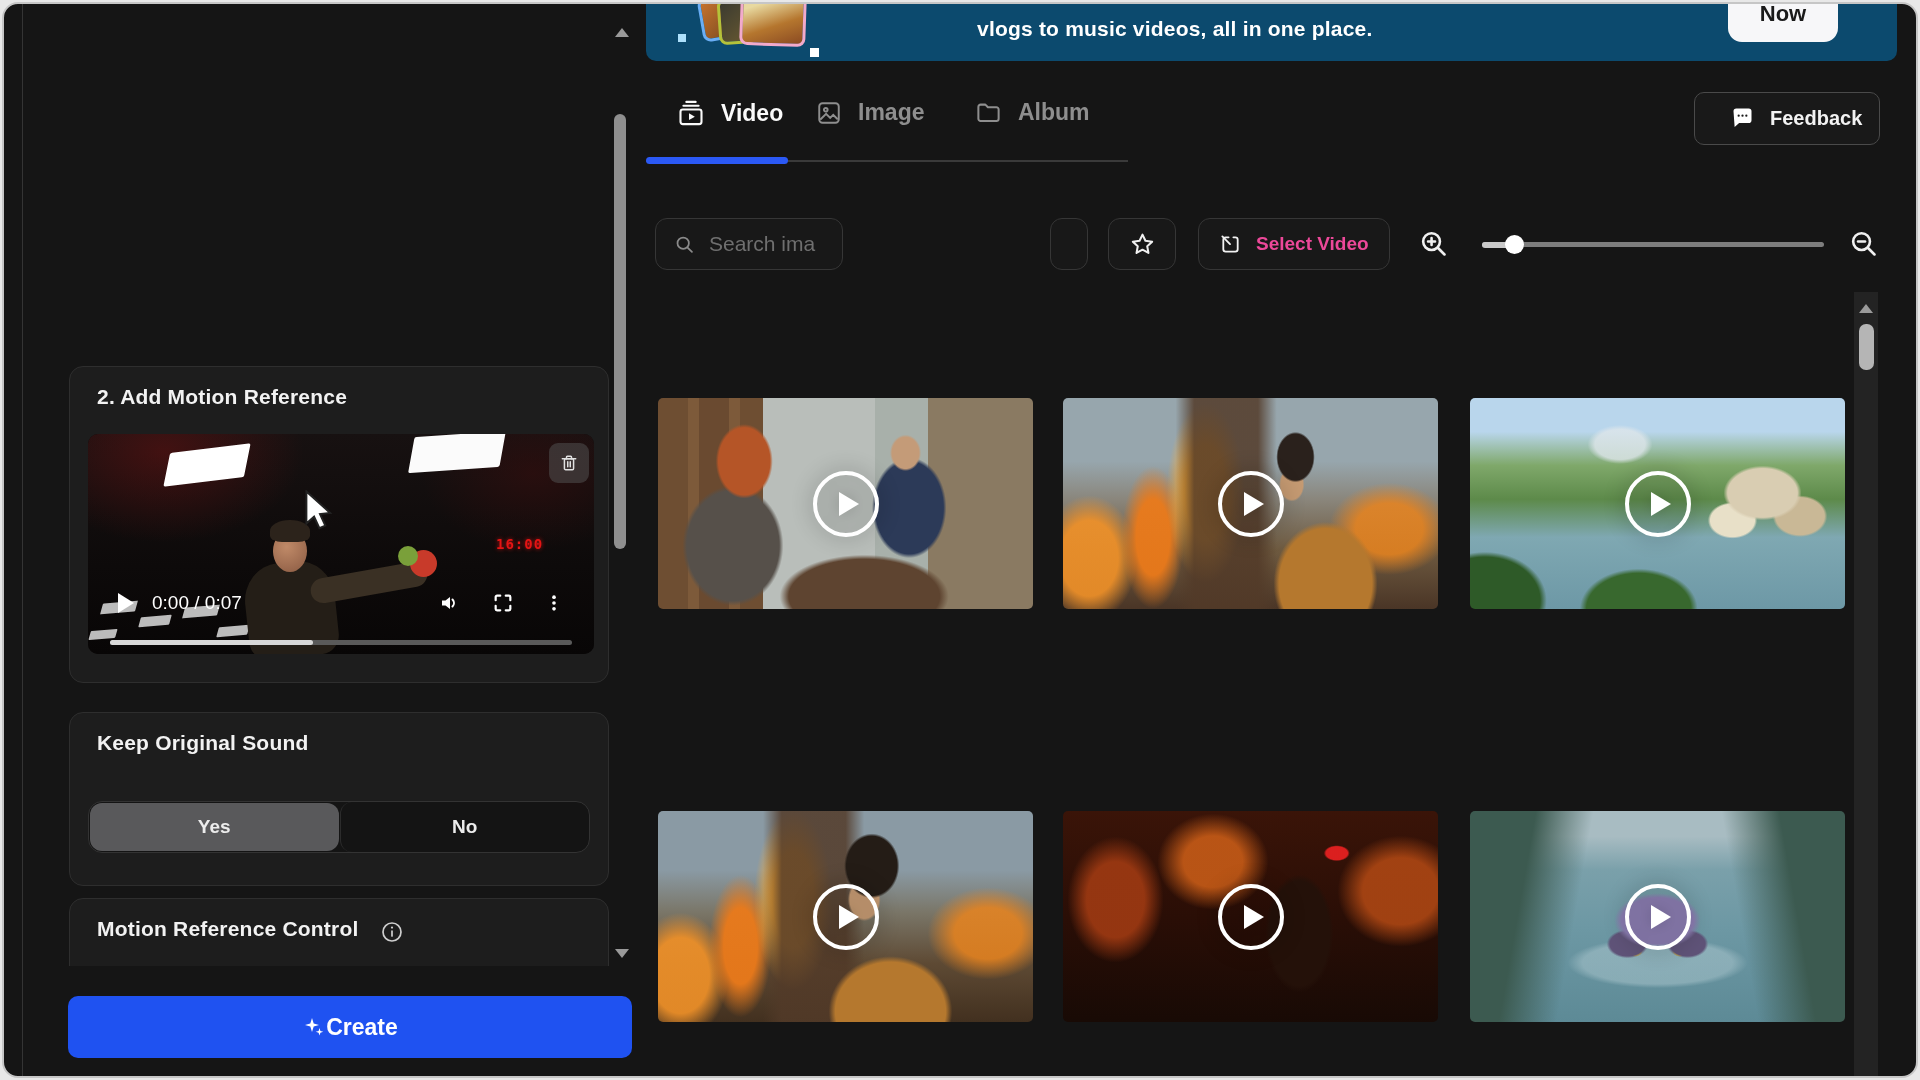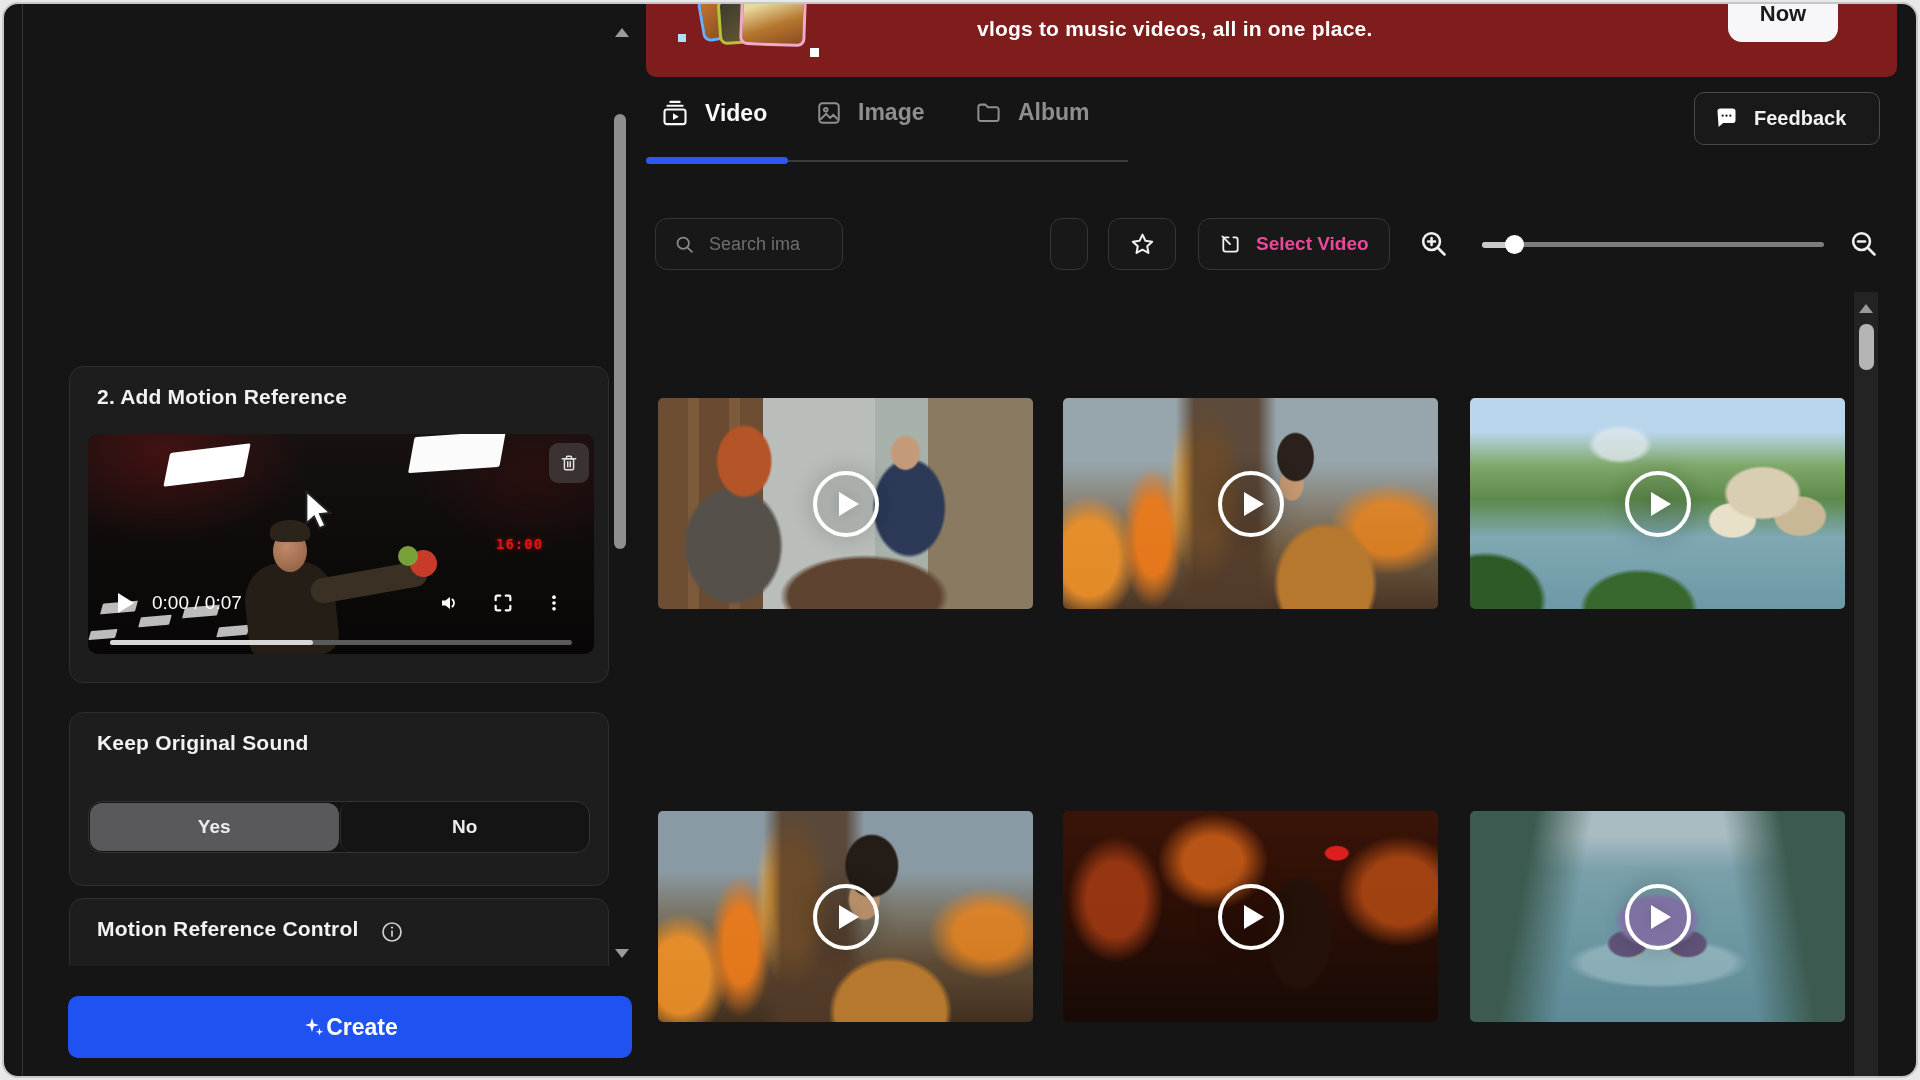--- a/index.html
+++ b/index.html
@@ -65,46 +65,46 @@
   .seg.sel{background:#59595b;margin:1px;}
   .seg.unsel{border-left:1px solid #2c2c2c;}
   .info-ico{position:absolute;left:310px;top:21px;}
   .create-btn{position:absolute;left:45px;top:992px;width:564px;height:62px;background:#1f52f1;border:none;border-radius:10px;display:flex;align-items:center;justify-content:center;gap:0;cursor:pointer;}
   .create-btn span{color:#fff;font-size:23px;font-weight:700;}
   .sb-up{position:absolute;left:592px;top:24px;width:0;height:0;border-left:7px solid transparent;border-right:7px solid transparent;border-bottom:9px solid #9a9a9a;}
   .sb-down{position:absolute;left:592px;top:945px;width:0;height:0;border-left:7px solid transparent;border-right:7px solid transparent;border-top:9px solid #9a9a9a;}
   .sb-thumb{position:absolute;left:591px;top:110px;width:12px;height:435px;background:#8f8f8f;border-radius:6px;}
   
   .main{position:absolute;left:638px;top:0;right:0;height:100%;}
-  .banner{position:absolute;left:4px;top:0;width:1251px;height:73px;background:#7f1d1d;border-radius:0 0 10px 10px;}
+  .banner{position:absolute;left:4px;top:0;width:1251px;height:57px;background:#0c4a6e;border-radius:0 0 10px 10px;}
   .banner-text{position:absolute;left:331px;top:13px;color:#fff;font-size:21px;font-weight:700;letter-spacing:.2px;}
   .bp{position:absolute;border-radius:8px;border:3px solid;}
   .bp1{left:54px;top:-8px;width:30px;height:38px;border-color:#6aaef5;background:linear-gradient(140deg,#c8742e,#7a4a20);transform:rotate(-10deg);}
   .bp2{left:72px;top:-6px;width:32px;height:40px;border-color:#b5c23a;background:linear-gradient(140deg,#3a3a30,#6a5a30);transform:rotate(-4deg);}
   .bp3{left:94px;top:-10px;width:60px;height:46px;border-color:#f2aacb;background:linear-gradient(160deg,#e8d9a0 20%,#b5762e 60%,#8a4a22 100%);transform:rotate(2deg);}
   .spark{position:absolute;background:#aee0fb;}
   .sp1{left:32px;top:30px;width:8px;height:8px;}
   .sp2{left:164px;top:44px;width:9px;height:9px;background:#fff;}
   .now-btn{position:absolute;left:1082px;top:-18px;width:110px;height:56px;background:#f7f7f9;border:none;border-radius:14px;color:#1a1a1a;font-size:22px;font-weight:700;cursor:pointer;}
   .tabbar{position:absolute;left:4px;top:57px;right:0;height:110px;}
   .tab{position:absolute;top:38px;display:flex;align-items:center;gap:16px;cursor:pointer;}
-  .tab-video{left:15px;justify-content:space-between;}
+  .tab-video{left:31px;justify-content:space-between;}
   .tab-image{left:170px;}
   .tab-album{left:329px;}
   .tab .lbl{font-size:23px;font-weight:700;}
   .tab.active .lbl{color:#fafafa;}
   .tab.inactive .lbl{color:#8e8e8e;}
   .tab-underline-gray{position:absolute;left:0px;top:99px;width:482px;height:2px;background:#3a3a3a;}
   .tab-underline-blue{position:absolute;left:0px;top:96px;width:142px;height:7px;border-radius:4px;background:#2b59f5;}
-  .feedback-btn{position:absolute;left:1048px;top:31px;width:186px;height:53px;background:#191919;border:1.5px solid #4a4a4a;border-radius:10px;display:flex;align-items:center;gap:14px;padding:0 0 0 18px;box-sizing:border-box;cursor:pointer;}
+  .feedback-btn{position:absolute;left:1048px;top:31px;width:186px;height:53px;background:#191919;border:1.5px solid #4a4a4a;border-radius:10px;display:flex;align-items:center;gap:14px;padding:0 0 0 34px;box-sizing:border-box;cursor:pointer;}
   .feedback-btn span{color:#f2f2f2;font-size:20px;font-weight:700;}
   .toolbar{position:absolute;left:4px;top:214px;right:0;height:52px;}
   .tb{position:absolute;top:0;height:52px;box-sizing:border-box;background:#181818;border:1px solid #363636;display:flex;align-items:center;}
   .search-box{left:9px;width:188px;border-radius:12px;padding-left:18px;gap:12px;}
-  .search-box input{background:transparent;border:none;outline:none;color:#d8d8d8;font-size:18px;width:120px;font-family:inherit;}
+  .search-box input{background:transparent;border:none;outline:none;color:#d8d8d8;font-size:21px;width:120px;font-family:inherit;}
   .search-box input::placeholder{color:#6f6f6f;}
   .date-btn{left:223px;width:160px;border-radius:26px;justify-content:center;gap:14px;cursor:pointer;}
   .date-btn span{color:#f0f0f0;font-size:19px;font-weight:700;}
   .mini-btn{left:404px;width:38px;border-radius:12px;cursor:pointer;}
   .star-btn{left:462px;width:68px;border-radius:12px;justify-content:center;cursor:pointer;}
   .selvid-btn{left:552px;width:192px;border-radius:12px;gap:14px;padding-left:20px;cursor:pointer;}
   .selvid-btn span{color:#ec4899;font-size:19px;font-weight:700;}
   .zoom-in-ico{position:absolute;left:772px;top:10px;cursor:pointer;}
   .zoom-out-ico{position:absolute;left:1202px;top:10px;cursor:pointer;}
   .slider{position:absolute;left:836px;top:0;width:342px;height:52px;cursor:pointer;}

